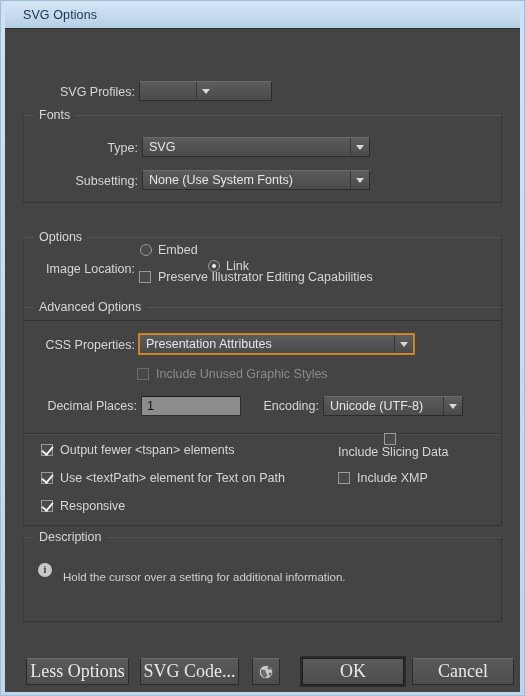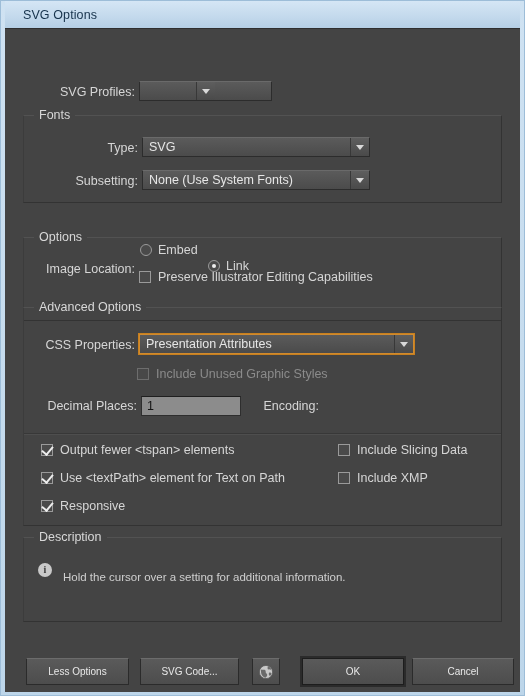--- a/index.html
+++ b/index.html
@@ -194,25 +194,26 @@
   }
 
   
   .btn {
     position: absolute;
     height: 27px;
     background: linear-gradient(#5a5a5a, #4d4d4d);
     border: 1px solid #2b2b2b;
     border-top-color: #6c6c6c;
     color: #e8e8e8;
-    font-size: 10px;
+    font-size: 18px;
     display: flex;
     align-items: center;
     justify-content: center;
     white-space: nowrap;
+    font-family: Liberation Serif, serif;
   }
   .btn.default-ring {
     border: 1px solid #1d1d1d;
     box-shadow: 0 0 0 2px #2b2b2b;
   }
   .btn.icon-btn { padding: 0; }
   .globe {
     width: 16px; height: 16px;
   }
 </style>
@@ -272,37 +273,41 @@
       <span class="dd-text">Presentation Attributes</span>
       <span class="dd-arrow"></span>
     </div>
     <div class="cb-wrap" style="left:132px; top:338px;">
       <span class="checkbox disabled"></span>
       <span class="cb-label dim">Include Unused Graphic Styles</span>
     </div>
     <div class="row-label" style="left:20px; top:370px; width:112px;">Decimal Places:</div>
     <div class="textinput" style="left:136px; top:367px; width:100px;">1</div>
     <div class="row-label" style="left:244px; top:370px; width:70px;">Encoding:</div>
+    <div class="dropdown" style="left:318px; top:367px; width:140px;">
+      <span class="dd-text">Unicode (UTF-8)</span>
+      <span class="dd-arrow"></span>
+    </div>
 
     <div style="position:absolute; left:19px; top:404px; width:477px; height:1px; background:#383838;"></div>
     <div style="position:absolute; left:19px; top:405px; width:477px; height:1px; background:#4e4e4e;"></div>
 
     <div class="cb-wrap" style="left:36px; top:414px;">
       <span class="checkbox checked"></span>
       <span class="cb-label">Output fewer &lt;tspan&gt; elements</span>
     </div>
     <div class="cb-wrap" style="left:36px; top:442px;">
       <span class="checkbox checked"></span>
       <span class="cb-label">Use &lt;textPath&gt; element for Text on Path</span>
     </div>
     <div class="cb-wrap" style="left:36px; top:470px;">
       <span class="checkbox checked"></span>
       <span class="cb-label">Responsive</span>
     </div>
-    <div class="cb-wrap" style="left:333px; top:414px;">
+    <div class="cb-wrap" style="left:333px; top:404px;flex-direction:column;">
       <span class="checkbox"></span>
       <span class="cb-label">Include Slicing Data</span>
     </div>
     <div class="cb-wrap" style="left:333px; top:442px;">
       <span class="checkbox"></span>
       <span class="cb-label">Include XMP</span>
     </div>
 
     <div class="group" style="left:18px; top:508px; width:479px; height:85px;">
       <span class="legend">Description</span>

